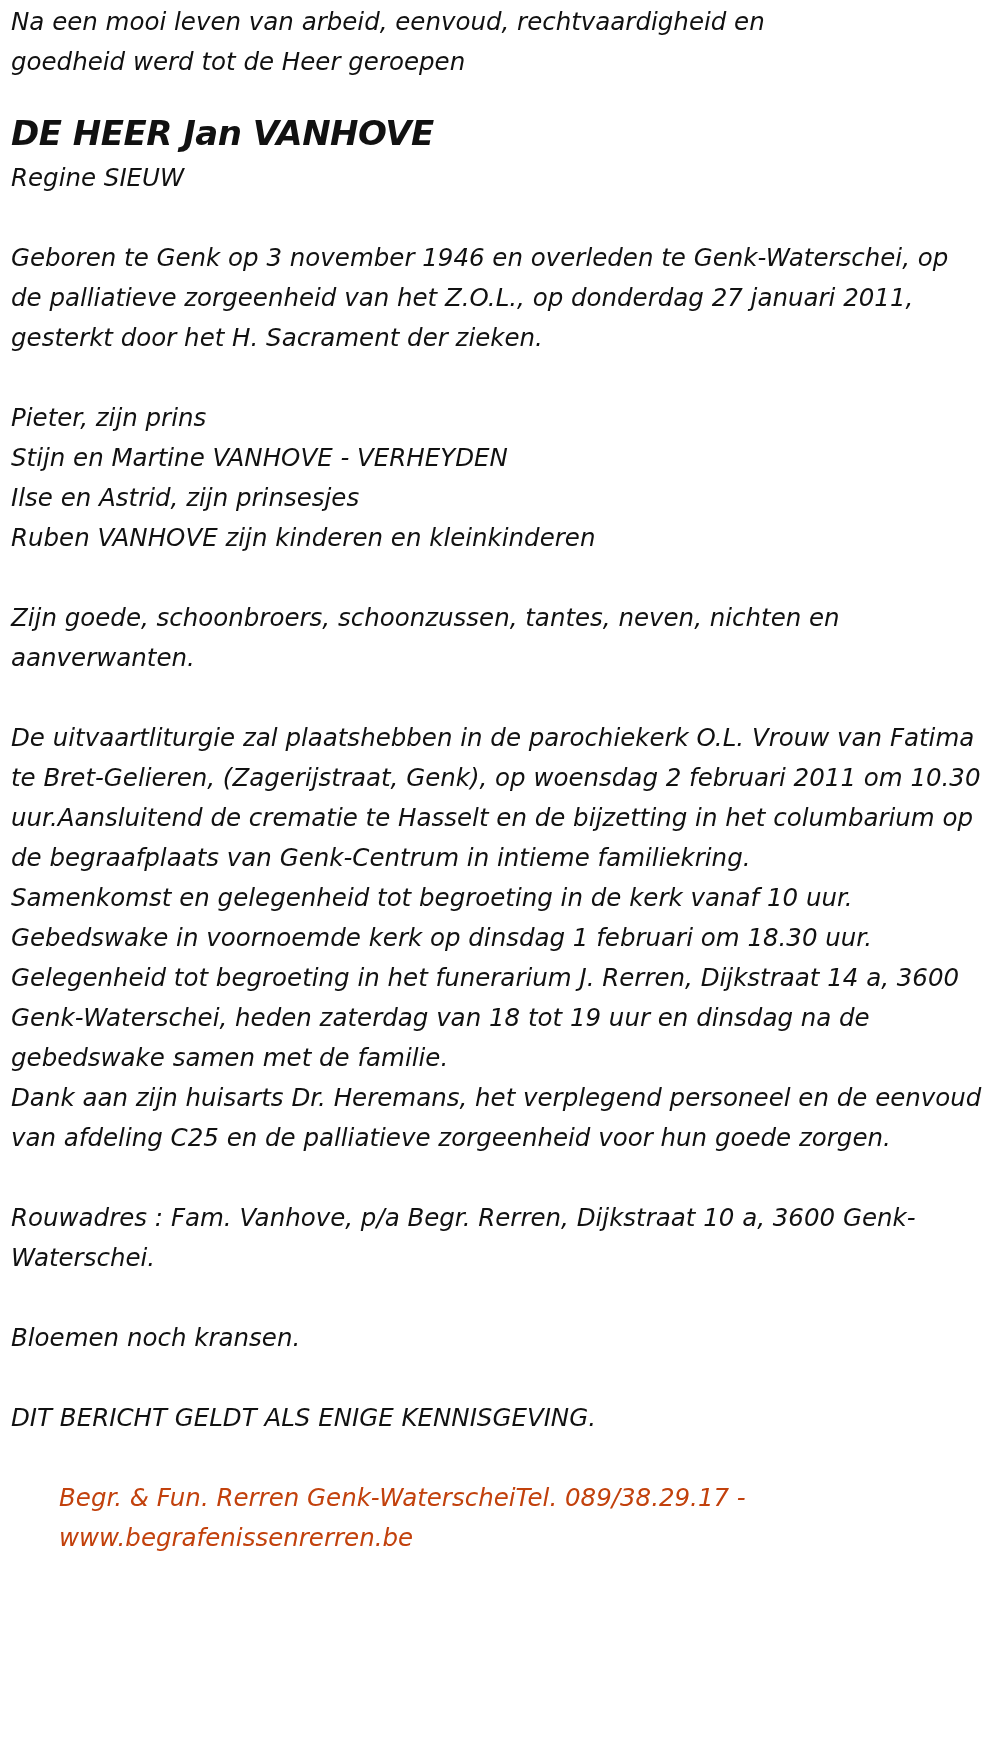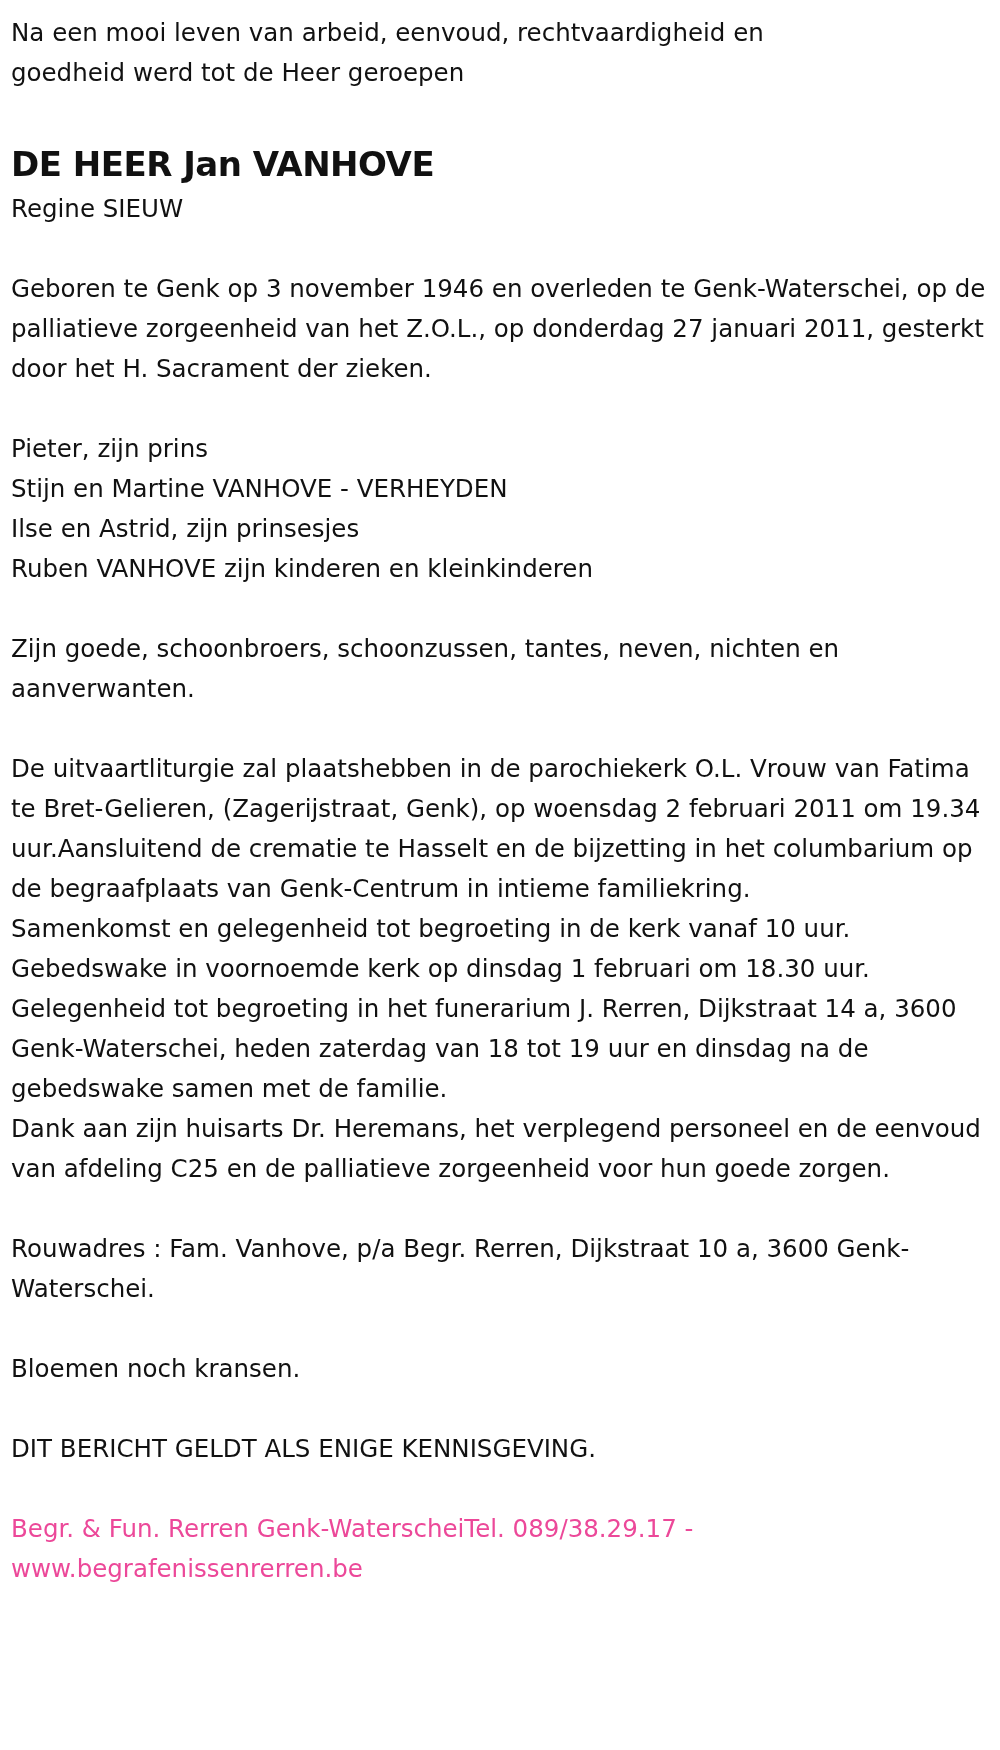--- a/index.html
+++ b/index.html
@@ -3,30 +3,30 @@
 <meta charset="utf-8">
 <style>
   html, body { margin: 0; padding: 0; background: #ffffff; }
   body {
     width: 1000px; height: 1750px; overflow: hidden;
     font-family: "DejaVu Sans", sans-serif;
     color: #111111;
     font-size: 24.5px;
     line-height: 40px;
   }
-  .doc { padding: 11px 11px; }
+  .doc { padding: 0 11px; font-style: italic; }
   p { margin: 0; }
   .intro { padding-top: 2px; }
   .name {
     font-size: 34px; font-weight: bold; line-height: 46px;
-    margin-top: 48px; margin-bottom: 2px;
+    margin-top: 28px; margin-bottom: 2px;
     letter-spacing: -0.5px;
   }
   .gap { height: 40px; }
-  .footer { color: #ec4899; }
+  .footer { color: #c2410c; margin-left: 48px; }
   .line { display: block; }
 </style>
 </head>
 <body>
 
 <div class="doc">
   <p class="intro" style="width:860px">Na een mooi leven van arbeid, eenvoud, rechtvaardigheid en goedheid werd tot de Heer geroepen</p>
 
   <p class="name">DE HEER Jan VANHOVE</p>
   <p>Regine SIEUW</p>
@@ -40,21 +40,21 @@
     <span class="line">Stijn en Martine VANHOVE - VERHEYDEN</span>
     <span class="line">Ilse en Astrid, zijn prinsesjes</span>
     <span class="line">Ruben VANHOVE zijn kinderen en kleinkinderen</span>
   </div>
 
   <div class="gap"></div>
   <p style="width:900px">Zijn goede, schoonbroers, schoonzussen, tantes, neven, nichten en aanverwanten.</p>
 
   <div class="gap"></div>
   <div style="width:978px">
-    <p>De uitvaartliturgie zal plaatshebben in de parochiekerk O.L. Vrouw van Fatima te Bret-Gelieren, (Zagerijstraat, Genk), op woensdag 2 februari 2011 om 19.34 uur.Aansluitend de crematie te Hasselt en de bijzetting in het columbarium op de begraafplaats van Genk-Centrum in intieme familiekring.</p>
+    <p>De uitvaartliturgie zal plaatshebben in de parochiekerk O.L. Vrouw van Fatima te Bret-Gelieren, (Zagerijstraat, Genk), op woensdag 2 februari 2011 om 10.30 uur.Aansluitend de crematie te Hasselt en de bijzetting in het columbarium op de begraafplaats van Genk-Centrum in intieme familiekring.</p>
     <p>Samenkomst en gelegenheid tot begroeting in de kerk vanaf 10 uur.</p>
     <p>Gebedswake in voornoemde kerk op dinsdag 1 februari om 18.30 uur.</p>
     <p>Gelegenheid tot begroeting in het funerarium J. Rerren, Dijkstraat 14 a, 3600 Genk-Waterschei, heden zaterdag van 18 tot 19 uur en dinsdag na de gebedswake samen met de familie.</p>
     <p>Dank aan zijn huisarts Dr. Heremans, het verplegend personeel en de eenvoud van afdeling C25 en de palliatieve zorgeenheid voor hun goede zorgen.</p>
   </div>
 
   <div class="gap"></div>
   <p style="width:920px">Rouwadres : Fam. Vanhove, p/a Begr. Rerren, Dijkstraat 10 a, 3600 Genk-Waterschei.</p>
 
   <div class="gap"></div>

